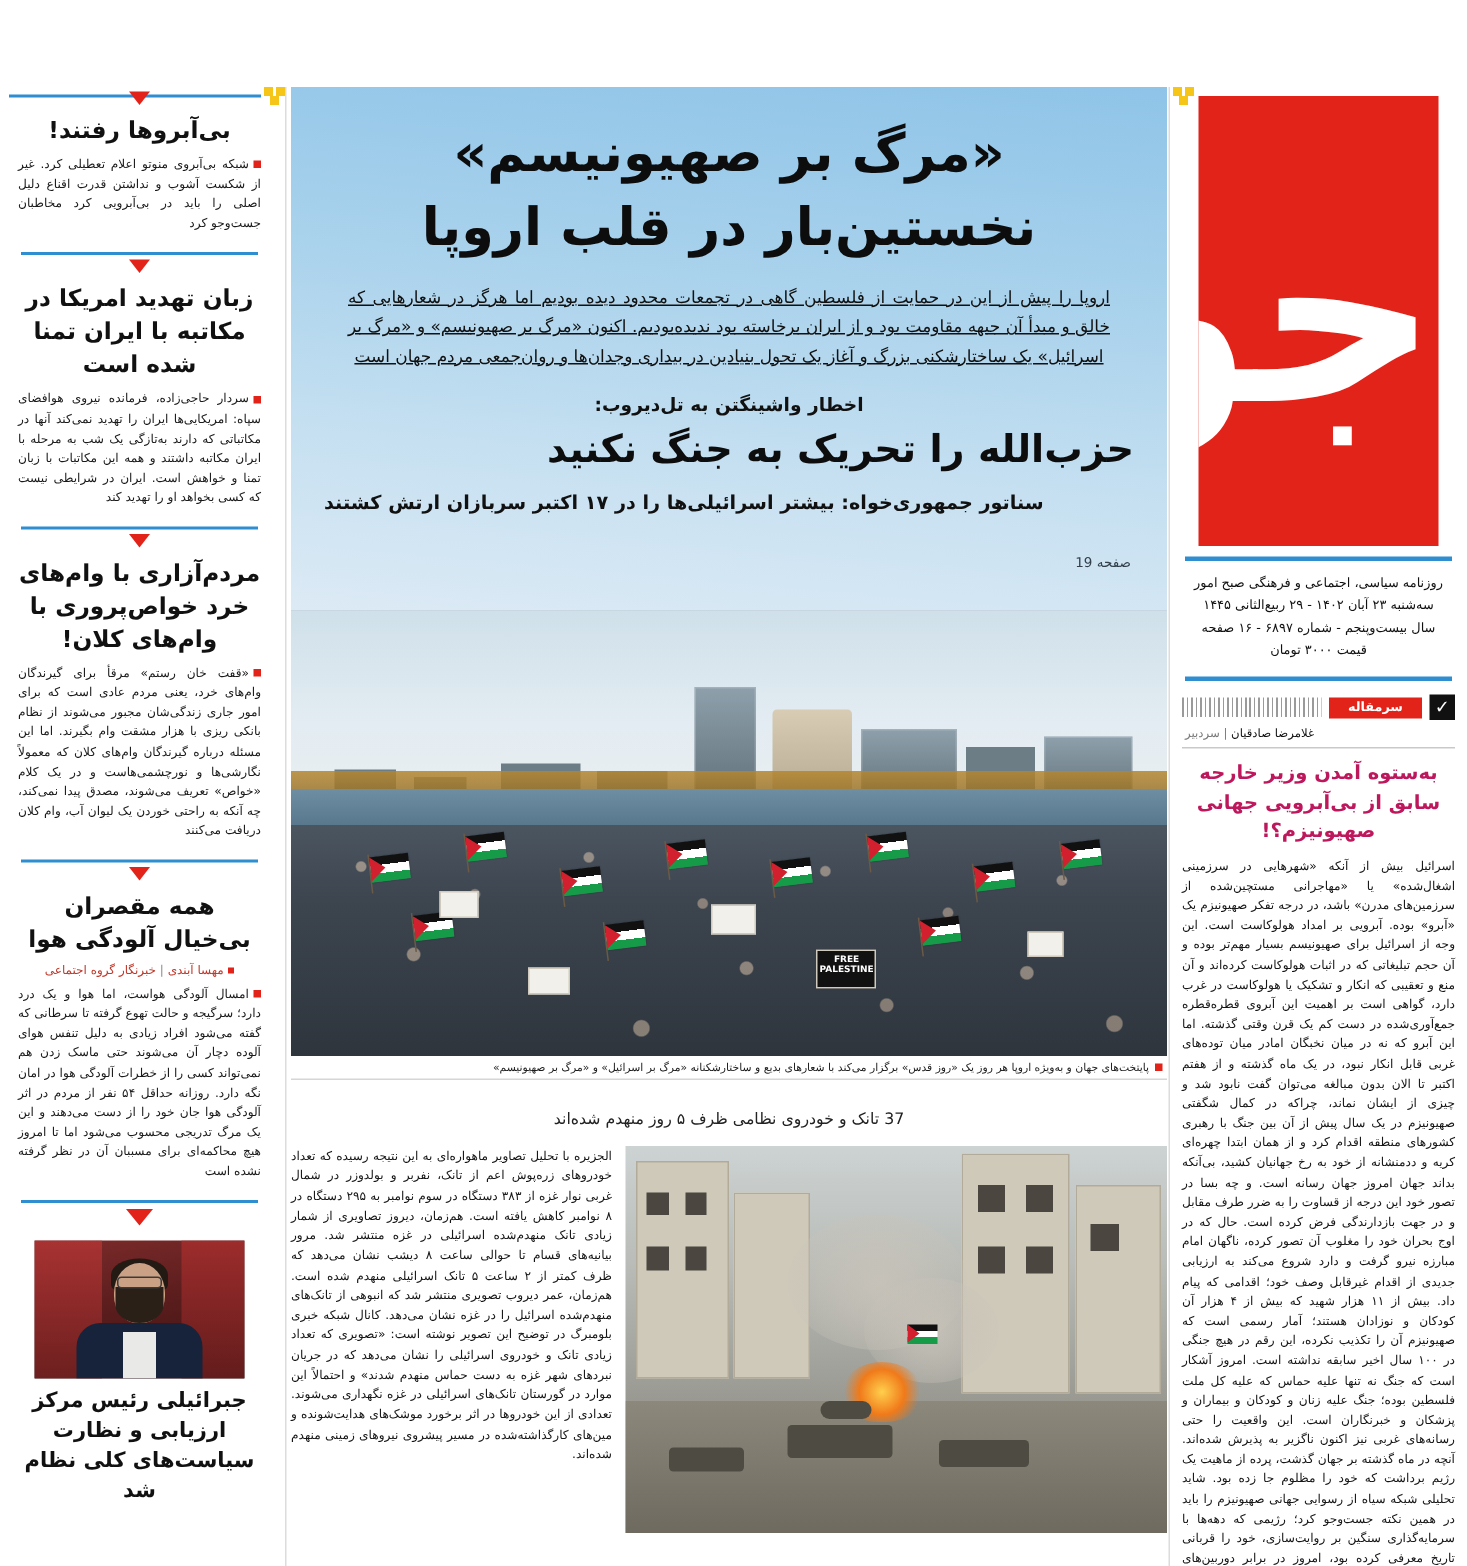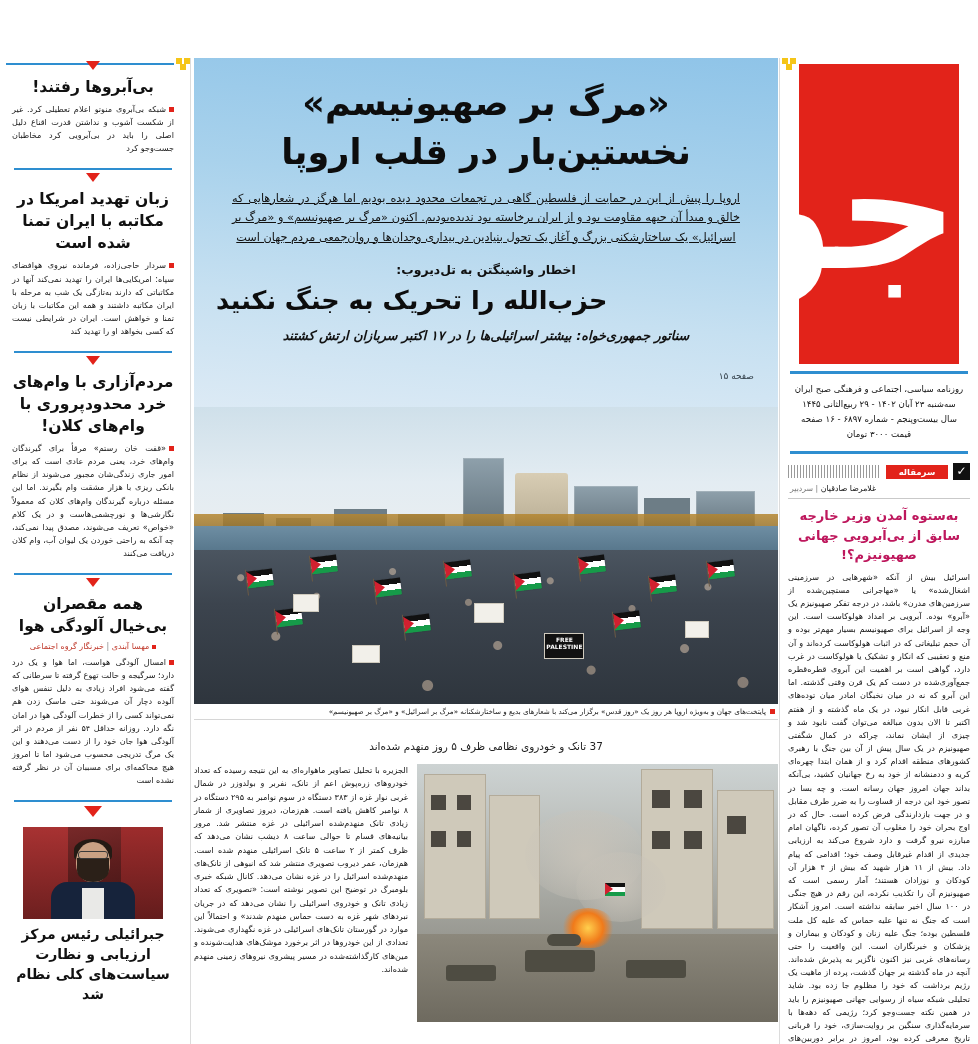--- a/index.html
+++ b/index.html
@@ -138,26 +138,26 @@
     line-height: 1.72;
     color: #111;
     margin: 13px 16px 0 16px;
     text-decoration: underline;
   }
   .lead-kicker {
     text-align: center; font-size: 12.4px; font-weight: bold;
     color: #111; margin-top: 15px;
   }
   .lead-h2 {
-    text-align: left; font-size: 25.5px; font-weight: bold;
+    text-align: right; font-size: 25.5px; font-weight: bold;
     color: #0d0d0d; line-height: 1.3; margin-top: 7px; letter-spacing: -0.4px;
   }
   .lead-h3 {
-    text-align: center; font-size: 12.8px; font-weight: bold;
-    color: #111; margin-top: 11px; font-style: italic;
+    text-align: left; font-size: 12.8px; font-weight: bold;
+    color: #111; margin-top: 11px;
   }
   .lead-pagenum {
     position: absolute; right: 24px; bottom: 26px;
     font-size: 9px; color: #33404a;
   }
 
   
   .main-photo {
     position: relative;
     height: 297px; width: 584px;
@@ -358,21 +358,21 @@
     <div class="lc-item">
       <div class="tri-small"></div>
       <div class="lc-title">زبان تهدید امریکا در مکاتبه با ایران تمنا شده است</div>
       <div class="lc-body"><span class="sq"></span><span>سردار حاجی‌زاده، فرمانده نیروی هوافضای سپاه: امریکایی‌ها ایران را تهدید نمی‌کند آنها در مکاتباتی که دارند به‌تازگی یک شب به مرحله با ایران مکاتبه داشتند و همه این مکاتبات با زبان تمنا و خواهش است. ایران در شرایطی نیست که کسی بخواهد او را تهدید کند</span></div>
     </div>
 
     <div class="lc-divider"></div>
 
     <div class="lc-item">
       <div class="tri-small"></div>
-      <div class="lc-title">مردم‌آزاری با وام‌های خرد محدود‌پروری با وام‌های کلان!</div>
+      <div class="lc-title">مردم‌آزاری با وام‌های خرد خواص‌پروری با وام‌های کلان!</div>
       <div class="lc-body"><span class="sq"></span><span>«قفت خان رستم» مرقأ برای گیرندگان وام‌های خرد، یعنی مردم عادی است که برای امور جاری زندگی‌شان مجبور می‌شوند از نظام بانکی ریزی با هزار مشقت وام بگیرند. اما این مسئله درباره گیرندگان وام‌های کلان که معمولاً نگارشی‌ها و نورچشمی‌هاست و در یک کلام «خواص» تعریف می‌شوند، مصدق پیدا نمی‌کند، چه آنکه به راحتی خوردن یک لیوان آب، وام کلان دریافت می‌کنند</span></div>
     </div>
 
     <div class="lc-divider"></div>
 
     <div class="lc-item">
       <div class="tri-small"></div>
       <div class="lc-title">همه مقصران بی‌خیال آلودگی هوا</div>
       <div class="lc-kicker">
         <span class="sq" style="display:inline-block;width:4px;height:4px;background:#e2231a;margin-left:3px;"></span><span>مهسا آبندی</span><span class="sep"> | </span><span>خبرنگار گروه اجتماعی</span>
@@ -402,21 +402,21 @@
 
   <div class="center-col">
 
     <div class="lead-block">
       <div class="lead-h1">«مرگ بر صهیونیسم»</div>
       <div class="lead-h1" style="margin-top:2px">نخستین‌بار در قلب اروپا</div>
       <div class="lead-lede">اروپا را پیش از این در حمایت از فلسطین گاهی در تجمعات محدود دیده بودیم اما هرگز در شعارهایی که خالق و مبدأ آن جبهه مقاومت بود و از ایران برخاسته بود ندیده‌بودیم. اکنون «مرگ بر صهیونیسم» و «مرگ بر اسرائیل» یک ساختارشکنی بزرگ و آغاز یک تحول بنیادین در بیداری وجدان‌ها و روان‌جمعی مردم جهان است</div>
       <div class="lead-kicker">اخطار واشینگتن به تل‌دیروب:</div>
       <div class="lead-h2">حزب‌الله را تحریک به جنگ نکنید</div>
       <div class="lead-h3">سناتور جمهوری‌خواه: بیشتر اسرائیلی‌ها را در ۱۷ اکتبر سربازان ارتش کشتند</div>
-      <div class="lead-pagenum">صفحه ۱۵</div>
+      <div class="lead-pagenum">صفحه 19</div>
     </div>
 
     <div class="main-photo">
       <div class="mp-sky"></div>
       <div class="mp-skyline">
         <div class="mp-bld glass" style="left:46%; width:7%; height:96%;"></div>
         <div class="mp-bld tan" style="left:55%; width:9%; height:78%; border-radius:3px;"></div>
         <div class="mp-bld glass" style="left:65%; width:11%; height:62%;"></div>
         <div class="mp-bld" style="left:77%; width:8%; height:48%;"></div>
         <div class="mp-bld glass" style="left:86%; width:10%; height:56%;"></div>
@@ -490,21 +490,21 @@
 
   <div class="right-col">
 
     <div class="masthead">
       <div class="javan">جوان</div>
     </div>
 
     <div class="mh-rule"></div>
 
     <div class="mh-info">
-      <div>روزنامه سیاسی، اجتماعی و فرهنگی صبح ایران</div>
+      <div>روزنامه سیاسی، اجتماعی و فرهنگی صبح امور</div>
       <div>سه‌شنبه ۲۳ آبان ۱۴۰۲ - ۲۹ ربیع‌الثانی ۱۴۴۵</div>
       <div>سال بیست‌وپنجم - شماره ۶۸۹۷ - ۱۶ صفحه</div>
       <div>قیمت ۳۰۰۰ تومان</div>
     </div>
 
     <div class="mh-rule"></div>
 
     <div class="edit-head">
       <div class="edit-icon"></div>
       <div class="edit-tag">سرمقاله</div>

